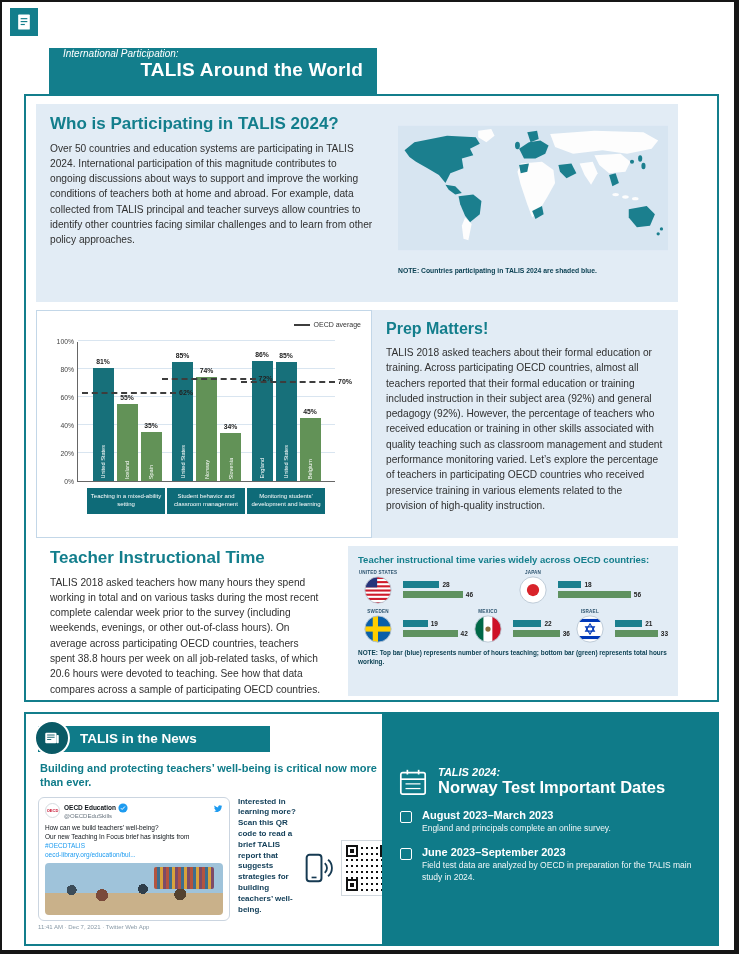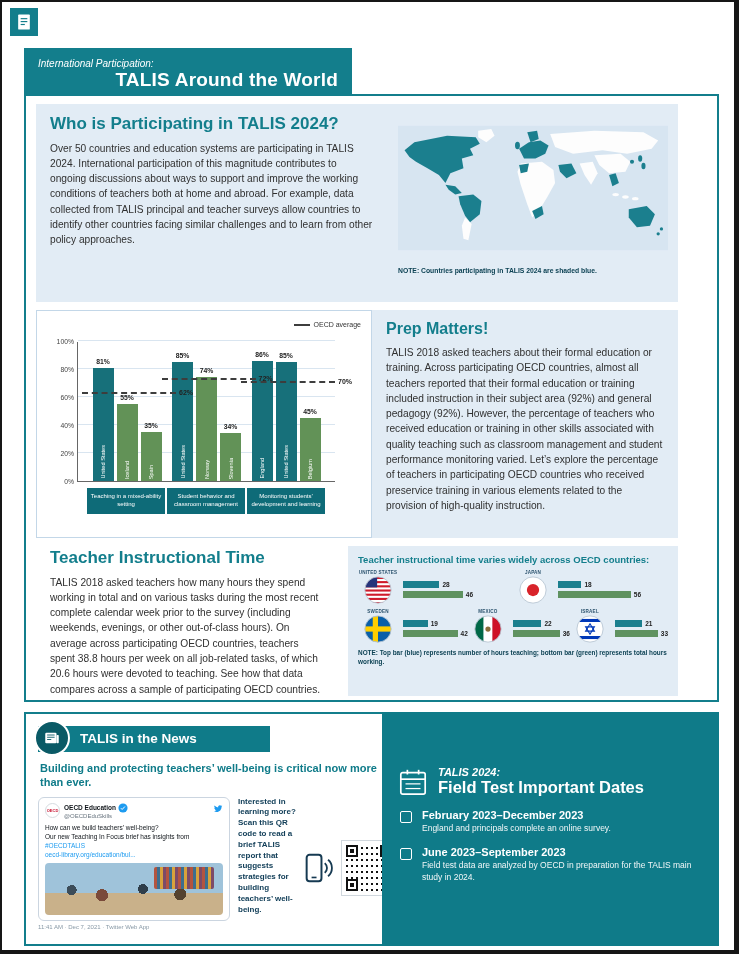--- a/index.html
+++ b/index.html
@@ -6,22 +6,22 @@
   body { background:#3a3a3a; font-family:"Liberation Sans", sans-serif; }
   .page{
     position:relative; width:739px; height:954px; background:#fff;
     border:2px solid #161616; border-right-width:5px; border-bottom-width:4px;
     overflow:hidden;
   }
   
   .corner-icon{position:absolute;left:8px;top:6px;width:28px;height:28px;background:#137e8c;
     display:flex;align-items:center;justify-content:center;}
   
-  .header-bar{position:absolute;left:22px;top:46px;width:328px;height:46px;background:#137e8c;
-    color:#fff;padding:10px 14px;}
+  .header-bar{position:absolute;left:47px;top:46px;width:328px;height:46px;background:#137e8c;
+    color:#fff;padding:0 14px;}
   .header-bar .kicker{font-style:italic;font-size:10px;}
   .header-bar .title{font-size:19px;font-weight:bold;letter-spacing:.2px;text-align:right;}
   
   .main-box{position:absolute;left:22px;top:92px;width:695px;height:608px;border:2px solid #137e8c;background:#fff;}
   section{position:absolute;left:10px;width:642px;}
   .sec-who{top:8px;height:198px;background:#e2ecf5;display:flex;}
   .who-text{width:352px;padding:10px 14px;}
   h2.teal{color:#137e8c;font-size:17px;font-weight:bold;line-height:1.15;}
   .bodytext{margin-top:7px;font-size:10.2px;line-height:1.5;color:#303030;}
   .map-panel{flex:1;padding:8px 10px 4px;}
@@ -527,27 +527,27 @@
         <line x1="3" y1="13" x2="29" y2="13"></line>
         <line x1="10" y1="3" x2="10" y2="8"></line>
           <line x1="22" y1="3" x2="22" y2="8"></line>
         <g stroke-width="1.3">
             <line x1="8" y1="18" x2="24" y2="18"></line>
             <line x1="8" y1="23" x2="24" y2="23"></line>
           </g>
       </svg>
       <div>
         <div class="d-kicker">TALIS 2024:</div>
-        <div class="d-title">Field Test Important Dates</div>
+        <div class="d-title">Norway Test Important Dates</div>
       </div>
     </div>
     <div class="d-item">
       <div class="d-check"></div>
       <div class="d-itext">
-        <div class="d-heading">February 2023–December 2023</div>
+        <div class="d-heading">August 2023–March 2023</div>
         <div class="d-body">England and principals complete an online survey.</div>
       </div>
     </div>
     <div class="d-item">
       <div class="d-check"></div>
       <div class="d-itext">
         <div class="d-heading">June 2023–September 2023</div>
         <div class="d-body">Field test data are analyzed by OECD in preparation for the TALIS main study in 2024.</div>
       </div>
     </div>

